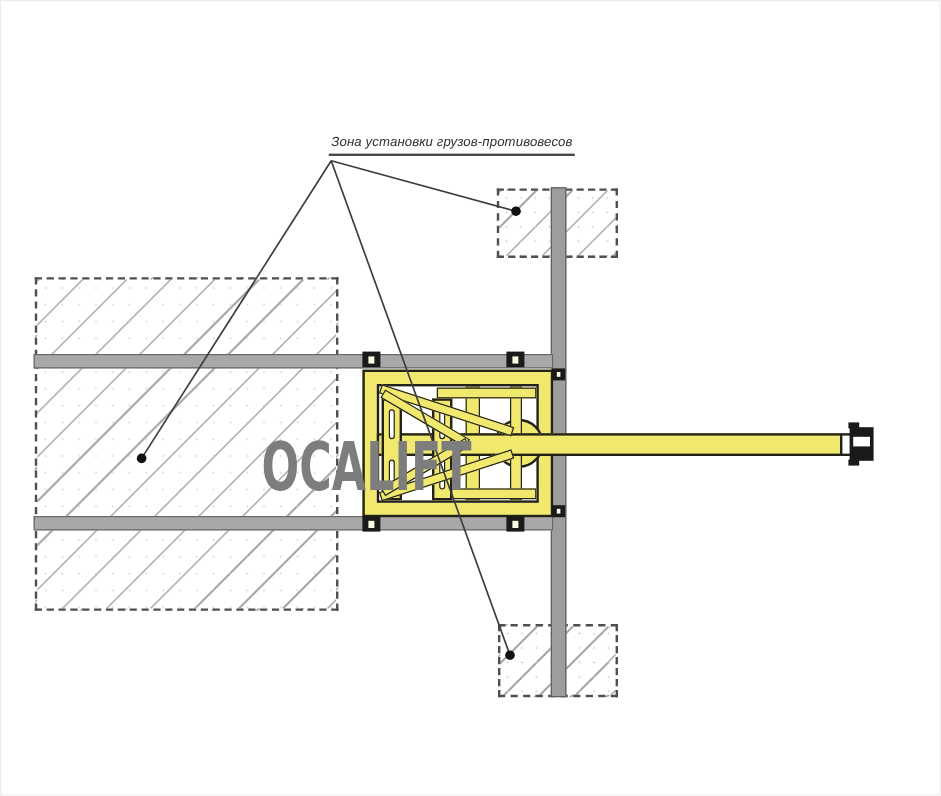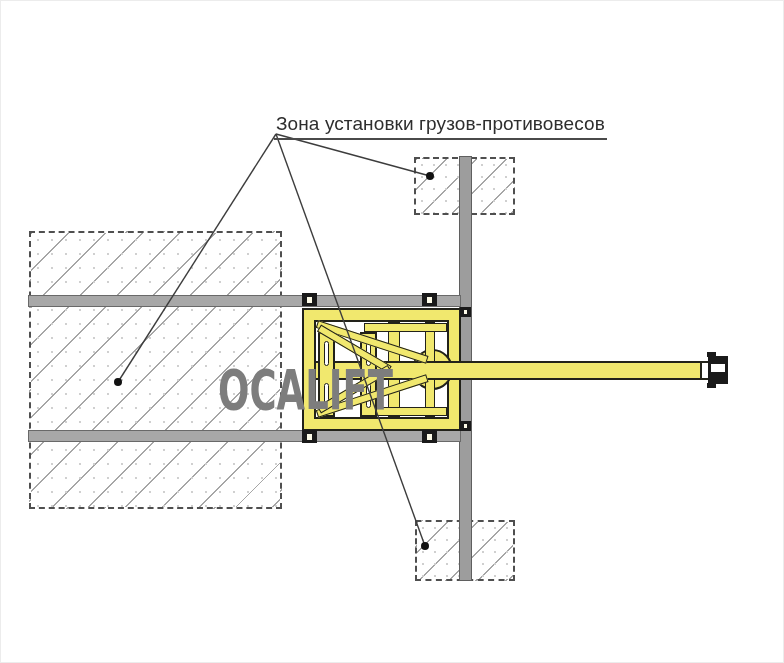--- a/index.html
+++ b/index.html
@@ -112,22 +112,22 @@
   
   .watermark{
     position:absolute;z-index:50;left:217px;top:361px;
     font-family:"DejaVu Sans",sans-serif;font-weight:bold;font-size:56px;
     line-height:1;color:#7d7d7d;letter-spacing:0;white-space:nowrap;
     transform:scale(0.66,1);transform-origin:left top;
   }
   
   .callout{
     position:absolute;z-index:60;left:273px;top:112px;
-    font-size:19px;color:#2e2e2e;letter-spacing:0.1px;
-    padding:0 2px 3px 2px;border-bottom:2px solid #4a4a4a;white-space:nowrap;
+    font-size:11px;color:#2e2e2e;letter-spacing:0.1px;
+    padding:0 2px 3px 2px;border-bottom:2px solid #4a4a4a;white-space:nowrap;font-style:italic;
   }
 </style>
 </head>
 <body>
 
 <div class="canvas">
 
   <div class="zone zone-left"></div>
   <div class="zone zone-small zone-tr"></div>
   <div class="zone zone-small zone-br"></div>

